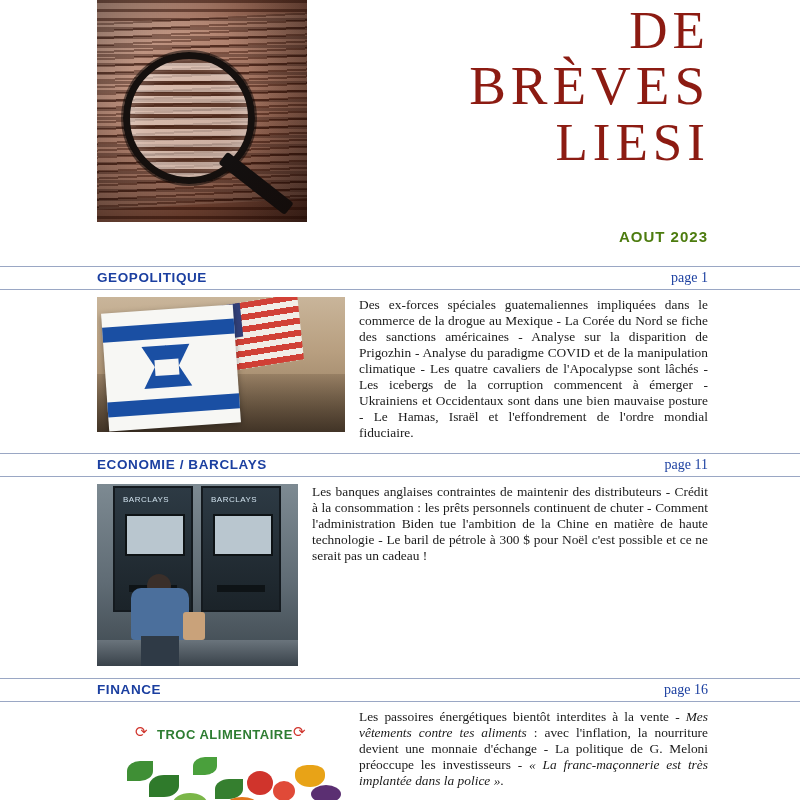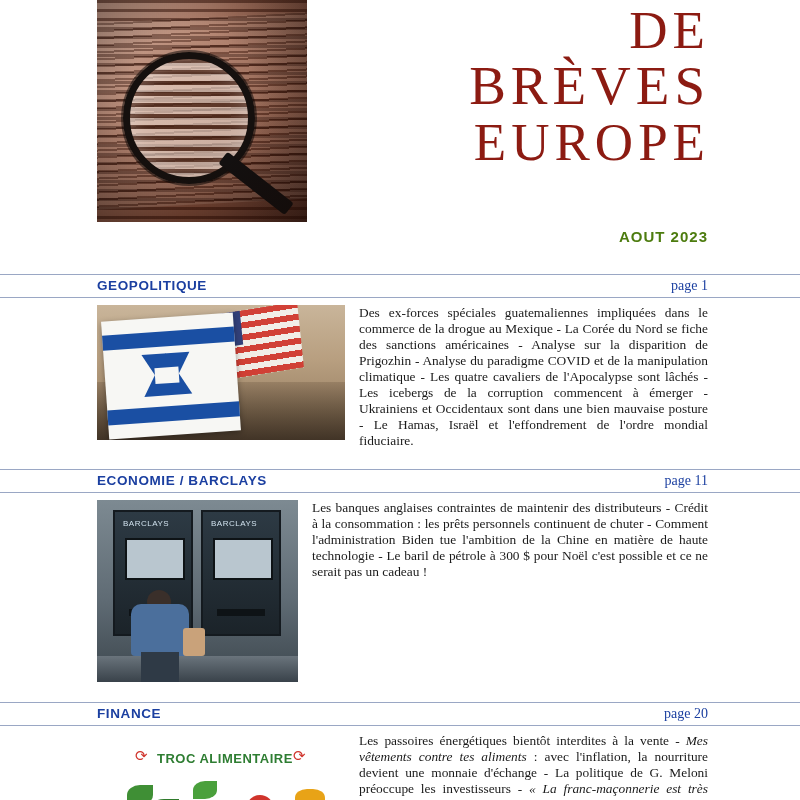--- a/index.html
+++ b/index.html
@@ -119,21 +119,21 @@
     color: #4d7c0f;
     font-family: "Liberation Sans", sans-serif;
     font-weight: bold;
     font-size: 15px;
     letter-spacing: 1px;
   }
 
   
   .section {
     position: relative;
-    margin: 12px 0 0 0;
+    margin: 4px 0 0 0;
   }
   .section-head {
     display: flex;
     align-items: baseline;
     justify-content: space-between;
     padding: 3px 92px 3px 97px;
     border-top: 1px solid #9aa7c4;
     border-bottom: 1px solid #9aa7c4;
   }
   .section-name {
@@ -214,21 +214,21 @@
     position:absolute; left:12px; top:14px; width:24px; height:16px; background:#f7f7f4;
   }
 
   
   .thumb-eco { width: 201px; height: 182px; }
   .thumb-eco .wall {
     position: absolute; inset: 0;
     background: linear-gradient(180deg,#7d8a92 0%, #5f6b74 55%, #3c464d 100%);
   }
   .thumb-eco .atm {
-    position: absolute; top: 10px; width: 76px; height: 122px;
+    position: absolute; top: 2px; width: 76px; height: 122px;
     background: linear-gradient(180deg,#2d3a44,#1b2329);
     border: 2px solid #141a1f;
   }
   .thumb-eco .atm.left { left: 16px; }
   .thumb-eco .atm.right { left: 104px; }
   .thumb-eco .atm .screen {
     position: absolute; left: 10px; top: 26px; width: 56px; height: 38px;
     background: #b9c6cf; border: 2px solid #0e1316;
   }
   .thumb-eco .atm .brand {
@@ -292,21 +292,21 @@
     <div class="paper"></div>
     <div class="paper2"></div>
     <div class="glass"></div>
     <div class="handle"></div>
     <div class="vignette"></div>
   </div>
 
   <div class="title-block">
     <div class="title-line">DE</div>
     <div class="title-line l1">BRÈVES</div>
-    <div class="title-line">EUROPE</div>
+    <div class="title-line">LIESI</div>
   </div>
 
   <div class="issue-date">AOUT 2023</div>
 </div>
 
 <div class="section">
   <div class="section-head">
     <span class="section-name">GEOPOLITIQUE</span>
     <span class="section-page">page 1</span>
   </div>
@@ -355,21 +355,21 @@
       </div>
       <div class="bag"></div>
     </div>
     <div class="section-text">Les banques anglaises contraintes de maintenir des distributeurs - Crédit à la consommation : les prêts personnels continuent de chuter - Comment l'administration Biden tue l'ambition de la Chine en matière de haute technologie - Le baril de pétrole à 300 $ pour Noël c'est possible et ce ne serait pas un cadeau !</div>
   </div>
 </div>
 
 <div class="section">
   <div class="section-head">
     <span class="section-name">FINANCE</span>
-    <span class="section-page">page 20</span>
+    <span class="section-page">page 16</span>
   </div>
   <div class="section-body">
     <div class="thumb thumb-eur">
       <div class="bg"></div>
       <div class="recycle l">⟳</div>
       <div class="recycle r">⟳</div>
       <div class="troc-title">TROC ALIMENTAIRE</div>
 
       <div class="leaf" style="left:30px;top:52px;width:26px;height:20px;"></div>
       <div class="leaf" style="left:52px;top:66px;width:30px;height:22px;background:#2f7a2b;"></div>

